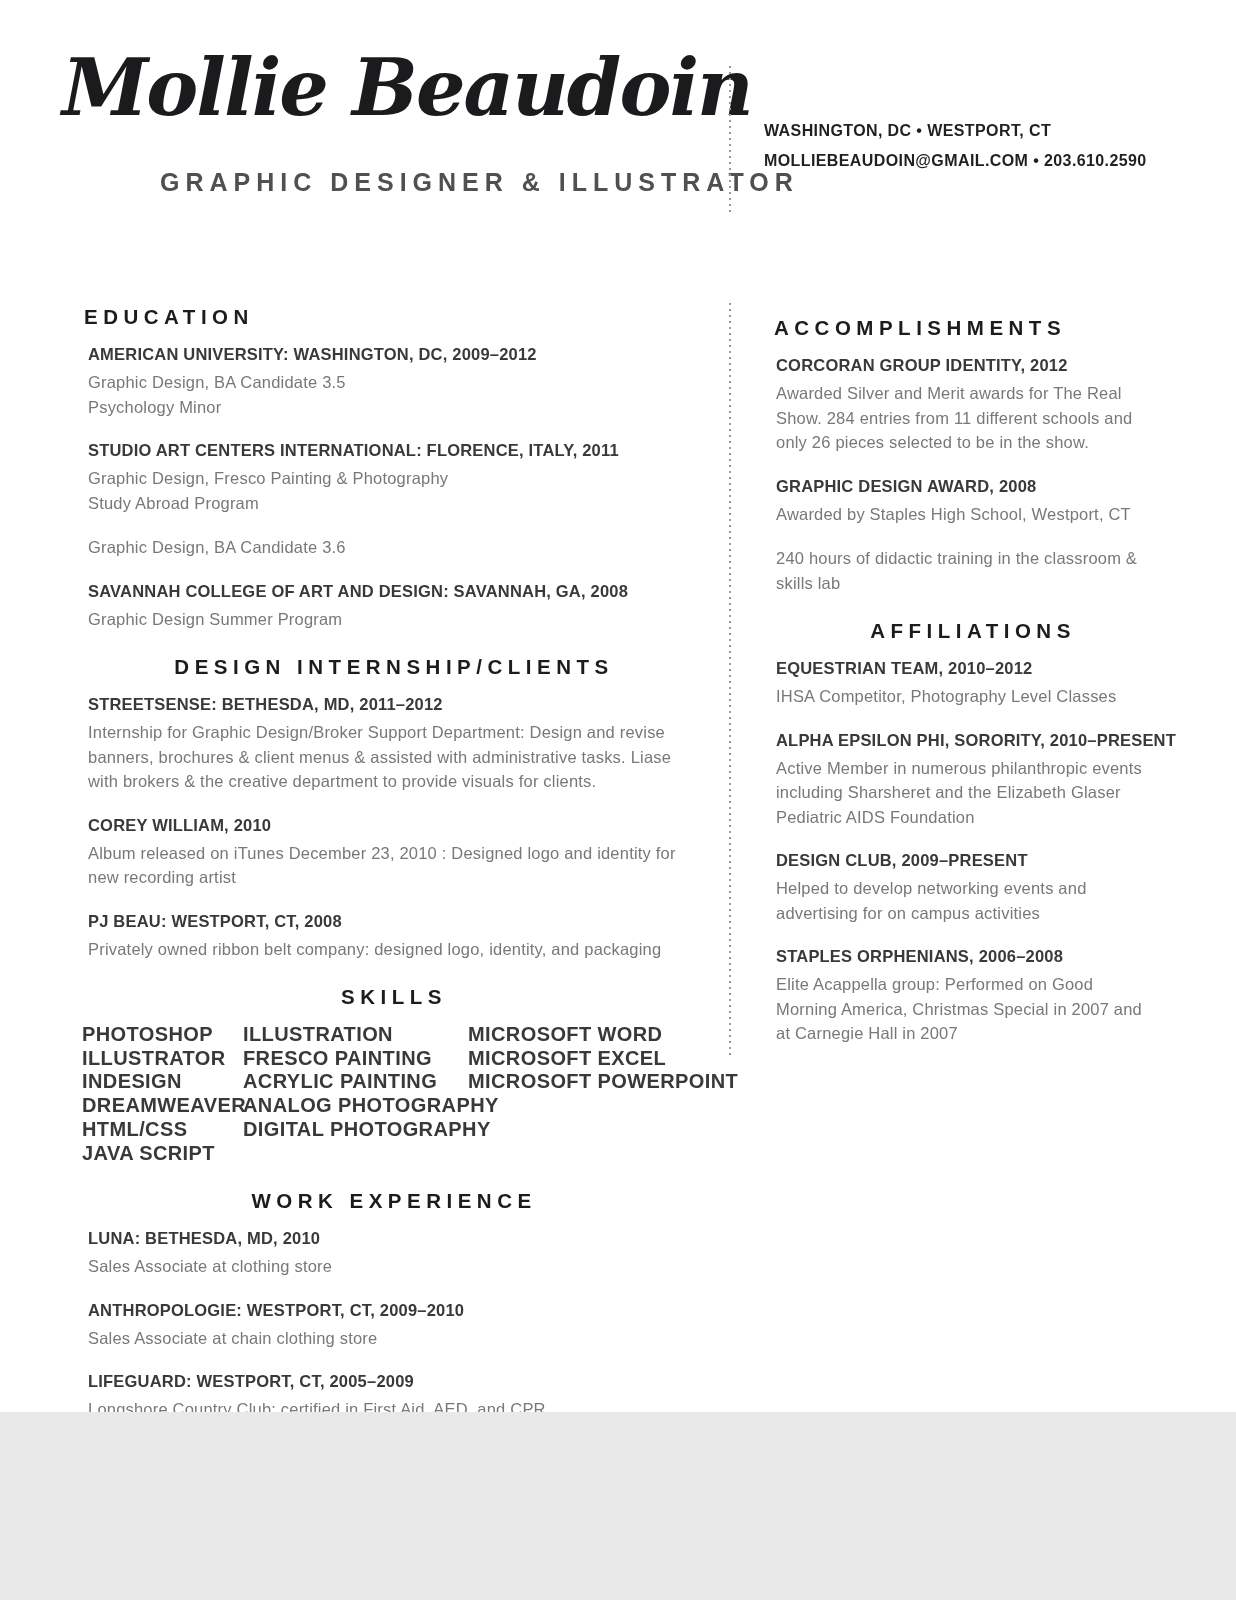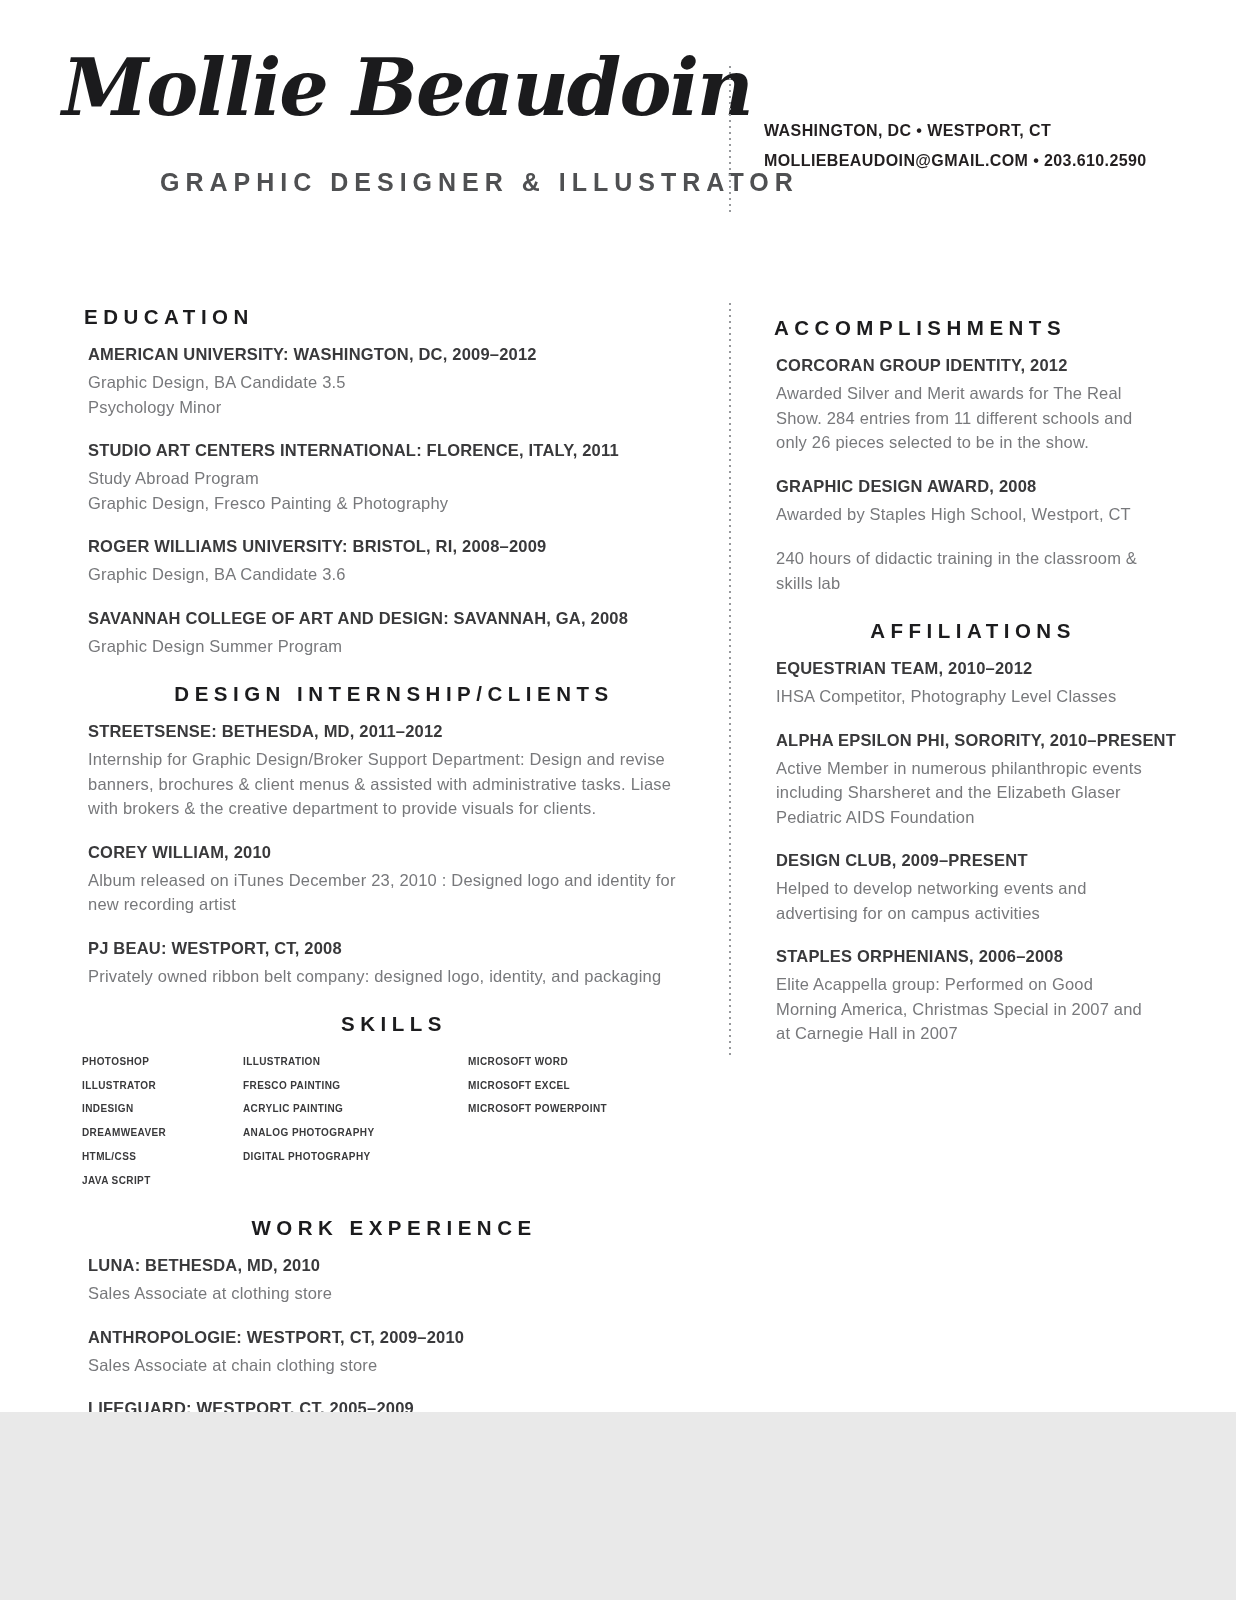--- a/index.html
+++ b/index.html
@@ -91,21 +91,21 @@
   }
   .left-col  .entry p { max-width: 616px; }
   .right-col .entry p { max-width: 372px; }
 
   
   .skills-grid { display: flex; padding-left: 10px; margin-bottom: 22px; }
   .skill-col { list-style: none; margin: 0; padding: 0; }
   .skill-col.c1 { width: 161px; }
   .skill-col.c2 { width: 225px; }
   .skill-col li {
-    font-size: 10px;
+    font-size: 20px;
     font-weight: bold;
     letter-spacing: 0.4px;
     color: #39393b;
     line-height: 23.7px;
     white-space: nowrap;
   }
 </style>
 </head>
 <body>
 
@@ -125,25 +125,24 @@
 
     <section>
       <h2 class="sec">EDUCATION</h2>
       <article class="entry">
         <h3>AMERICAN UNIVERSITY: WASHINGTON, DC, 2009–2012</h3>
         <p>Graphic Design, BA Candidate 3.5</p>
         <p>Psychology Minor</p>
       </article>
       <article class="entry">
         <h3>STUDIO ART CENTERS INTERNATIONAL: FLORENCE, ITALY, 2011</h3>
+        <p>Graphic Design, Fresco Painting &amp; Photography</p>
         <p>Study Abroad Program</p>
-        <p>Graphic Design, Fresco Painting &amp; Photography</p>
-      </article>
-      <article class="entry">
-        <h3>ROGER WILLIAMS UNIVERSITY: BRISTOL, RI, 2008–2009</h3>
+      </article>
+      <article class="entry">
         <p>Graphic Design, BA Candidate 3.6</p>
       </article>
       <article class="entry">
         <h3>SAVANNAH COLLEGE OF ART AND DESIGN: SAVANNAH, GA, 2008</h3>
         <p>Graphic Design Summer Program</p>
       </article>
     </section>
 
     <section>
       <h2 class="sec">DESIGN INTERNSHIP/CLIENTS</h2>

